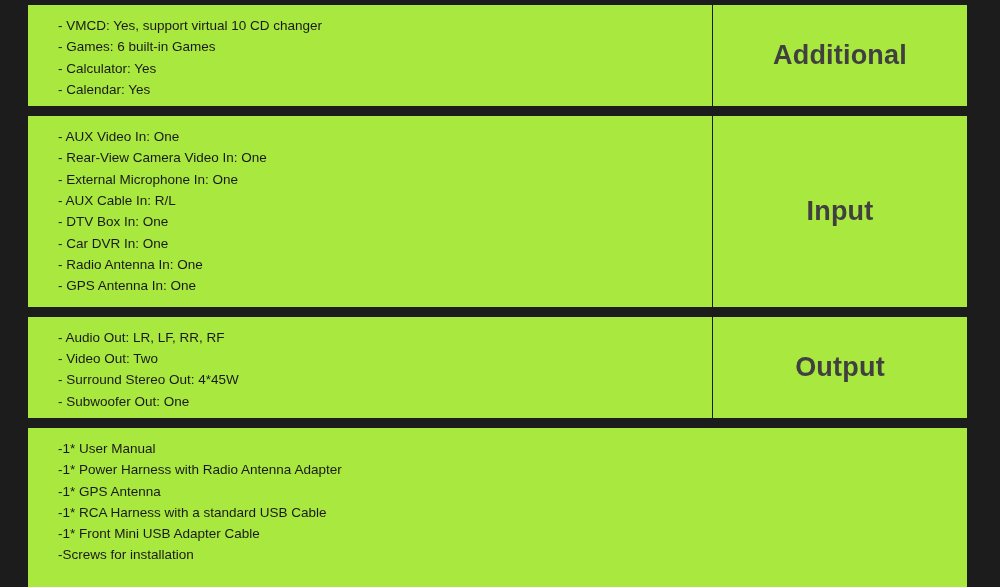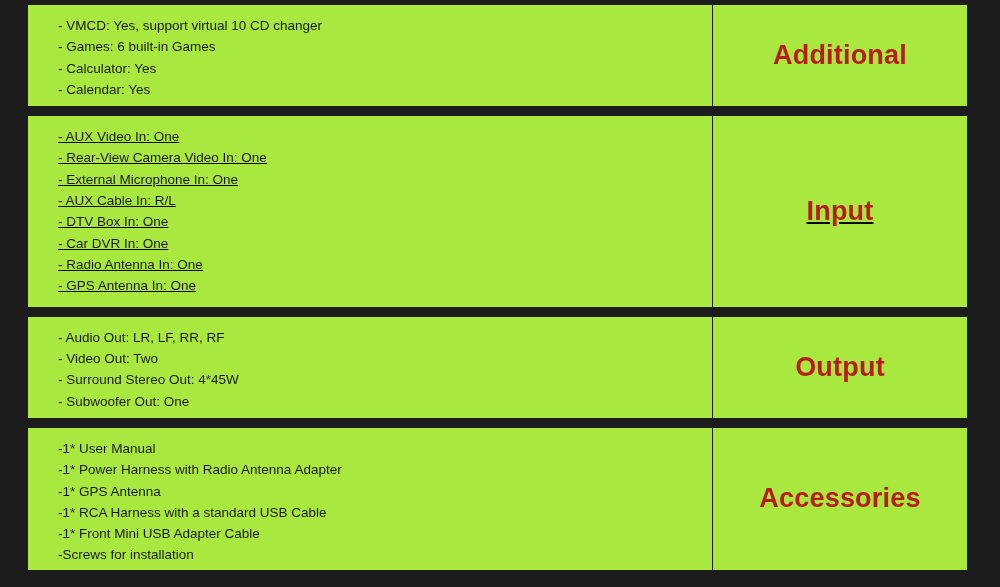--- a/index.html
+++ b/index.html
@@ -27,23 +27,23 @@
   }
 
   .spec-row {
     display: flex;
     gap: 1px;
     width: 100%;
   }
 
   
   .spec-row.row-additional  { height: 103px; }
-  .spec-row.row-input       { height: 214px; text-decoration: underline; }
+  .spec-row.row-input       { height: 214px; }
   .spec-row.row-output      { height: 105px; }
-  .spec-row.row-accessories { height: 142px; }
+  .spec-row.row-accessories { height: 142px; flex-direction: column; }
 
   .detail-panel {
     flex: 0 0 684px;
     background: #a9e83e;
     box-sizing: border-box;
     padding: 10px 0 6px 30px;
     overflow: hidden;
   }
 
   .label-panel {
@@ -52,21 +52,21 @@
     box-sizing: border-box;
     display: flex;
     align-items: center;
     justify-content: center;
     overflow: hidden;
   }
 
   .label-panel .category-label {
     font-size: 27px;
     font-weight: bold;
-    color: #b91c1c;
+    color: #404040;
     letter-spacing: 0.2px;
     text-align: center;
     line-height: 1.1;
   }
 
   .spec-list {
     list-style: none;
     margin: 0;
     padding: 0;
   }

